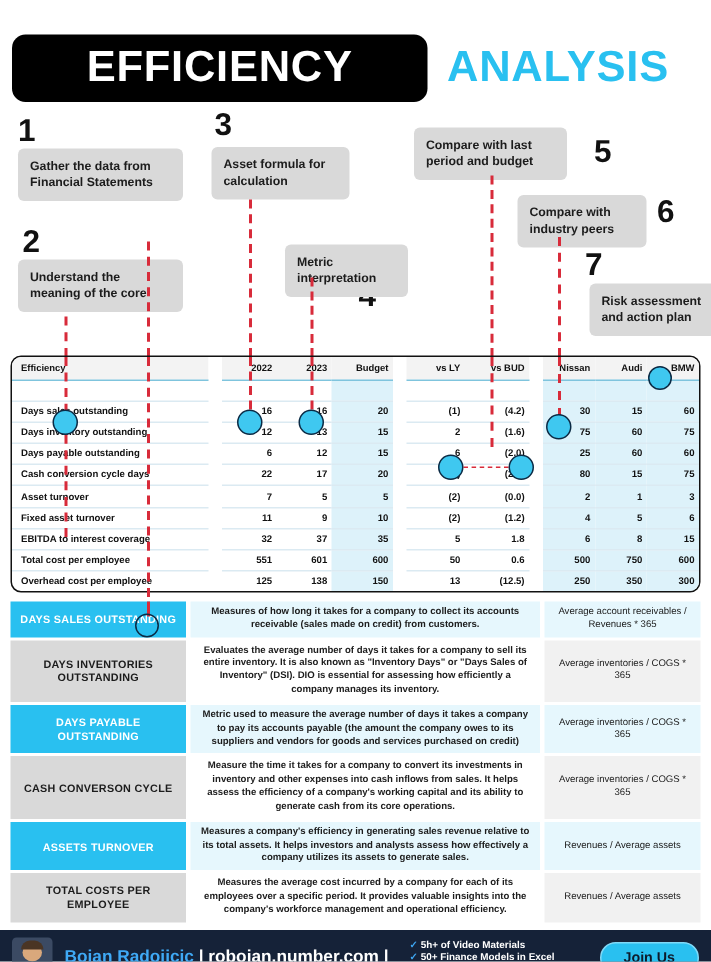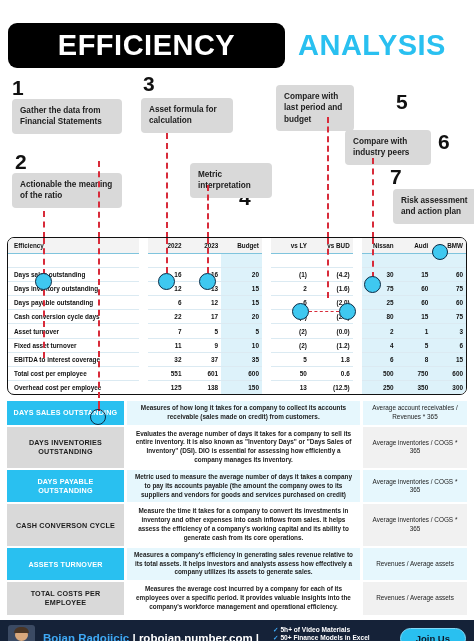--- a/index.html
+++ b/index.html
@@ -138,30 +138,30 @@
     <div class="title-blue">
       <span>ANALYSIS</span>
     </div>
   </div>
 
   <div class="steps">
     <div class="step-num" style="left:12px;  top:4px;">1</div>
     <div class="step-box" style="left:12px;  top:26px; width:110px;">Gather the data from Financial Statements</div>
 
     <div class="step-num" style="left:15px;  top:78px;">2</div>
-    <div class="step-box" style="left:12px;  top:100px; width:110px;">Actionable the meaning of the ratio</div>
+    <div class="step-box" style="left:12px;  top:100px; width:110px;">Understand the meaning of the core</div>
 
     <div class="step-num" style="left:143px; top:0px;">3</div>
     <div class="step-box" style="left:141px; top:25px; width:92px;">Asset formula for calculation</div>
 
     <div class="step-num" style="left:239px; top:114px;">4</div>
     <div class="step-box" style="left:190px; top:90px; width:82px;">Metric interpretation</div>
 
     <div class="step-num" style="left:396px; top:18px;">5</div>
-    <div class="step-box" style="left:276px; top:12px; width:78px;">Compare with last period and budget</div>
+    <div class="step-box" style="left:276px; top:12px; width:102px;">Compare with last period and budget</div>
 
     <div class="step-num" style="left:438px; top:58px;">6</div>
     <div class="step-box" style="left:345px; top:57px; width:86px;">Compare with industry peers</div>
 
     <div class="step-num" style="left:390px; top:93px;">7</div>
     <div class="step-box" style="left:393px; top:116px; width:88px;">Risk assessment and action plan</div>
 
     <div class="dash" style="left:43px;  top:138px; height:27px;"></div>
     <div class="dash" style="left:98px;  top:88px;  height:77px;"></div>
     <div class="dash" style="left:166px; top:60px;  height:105px;"></div>

